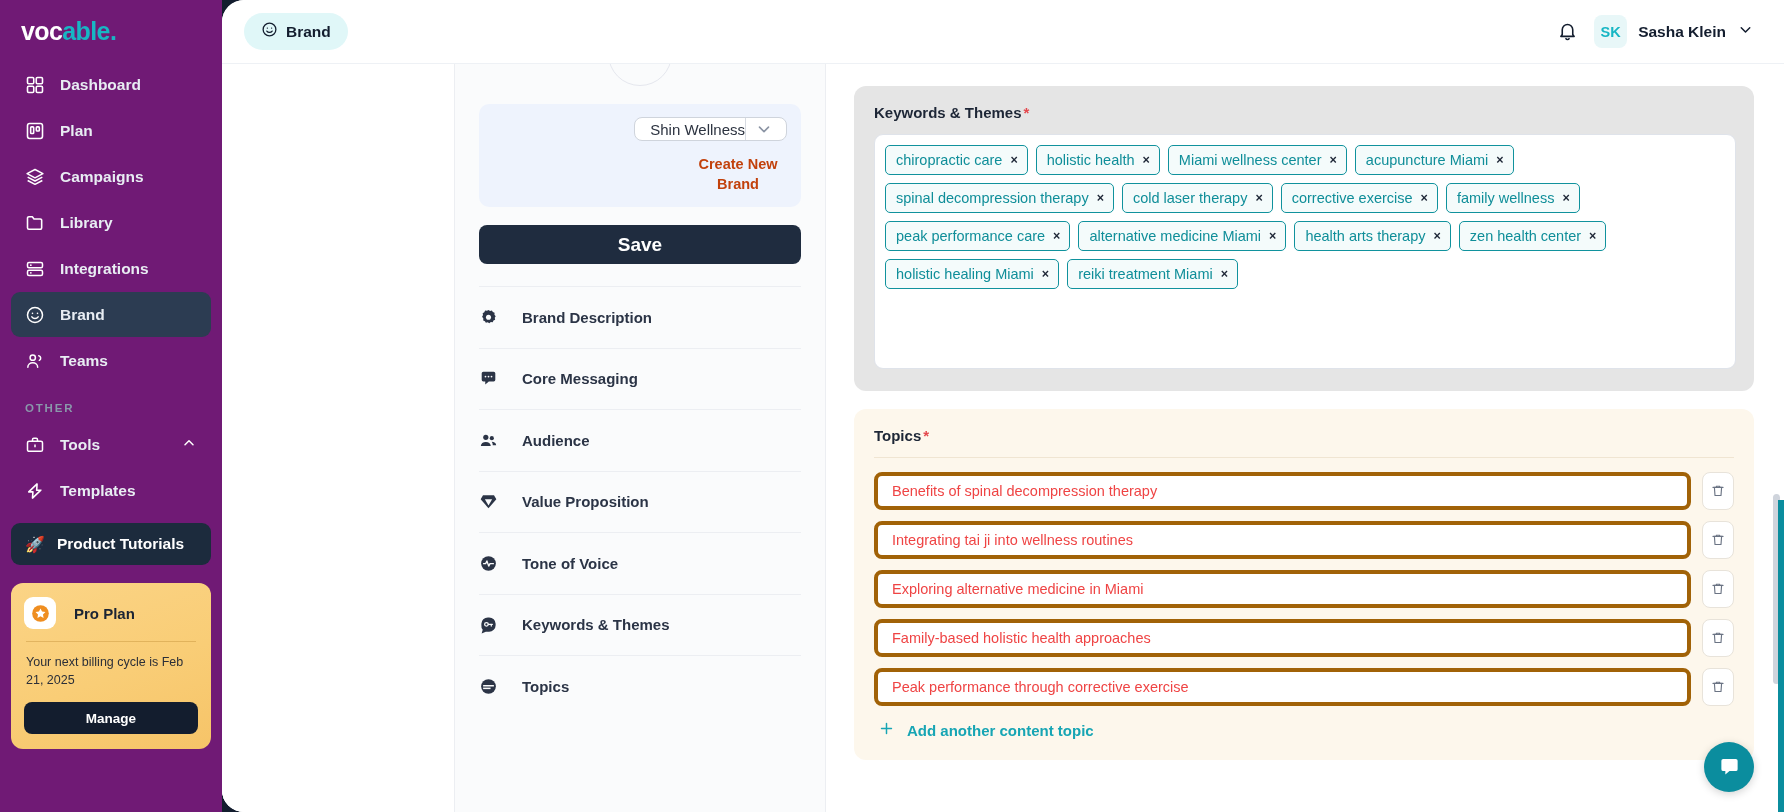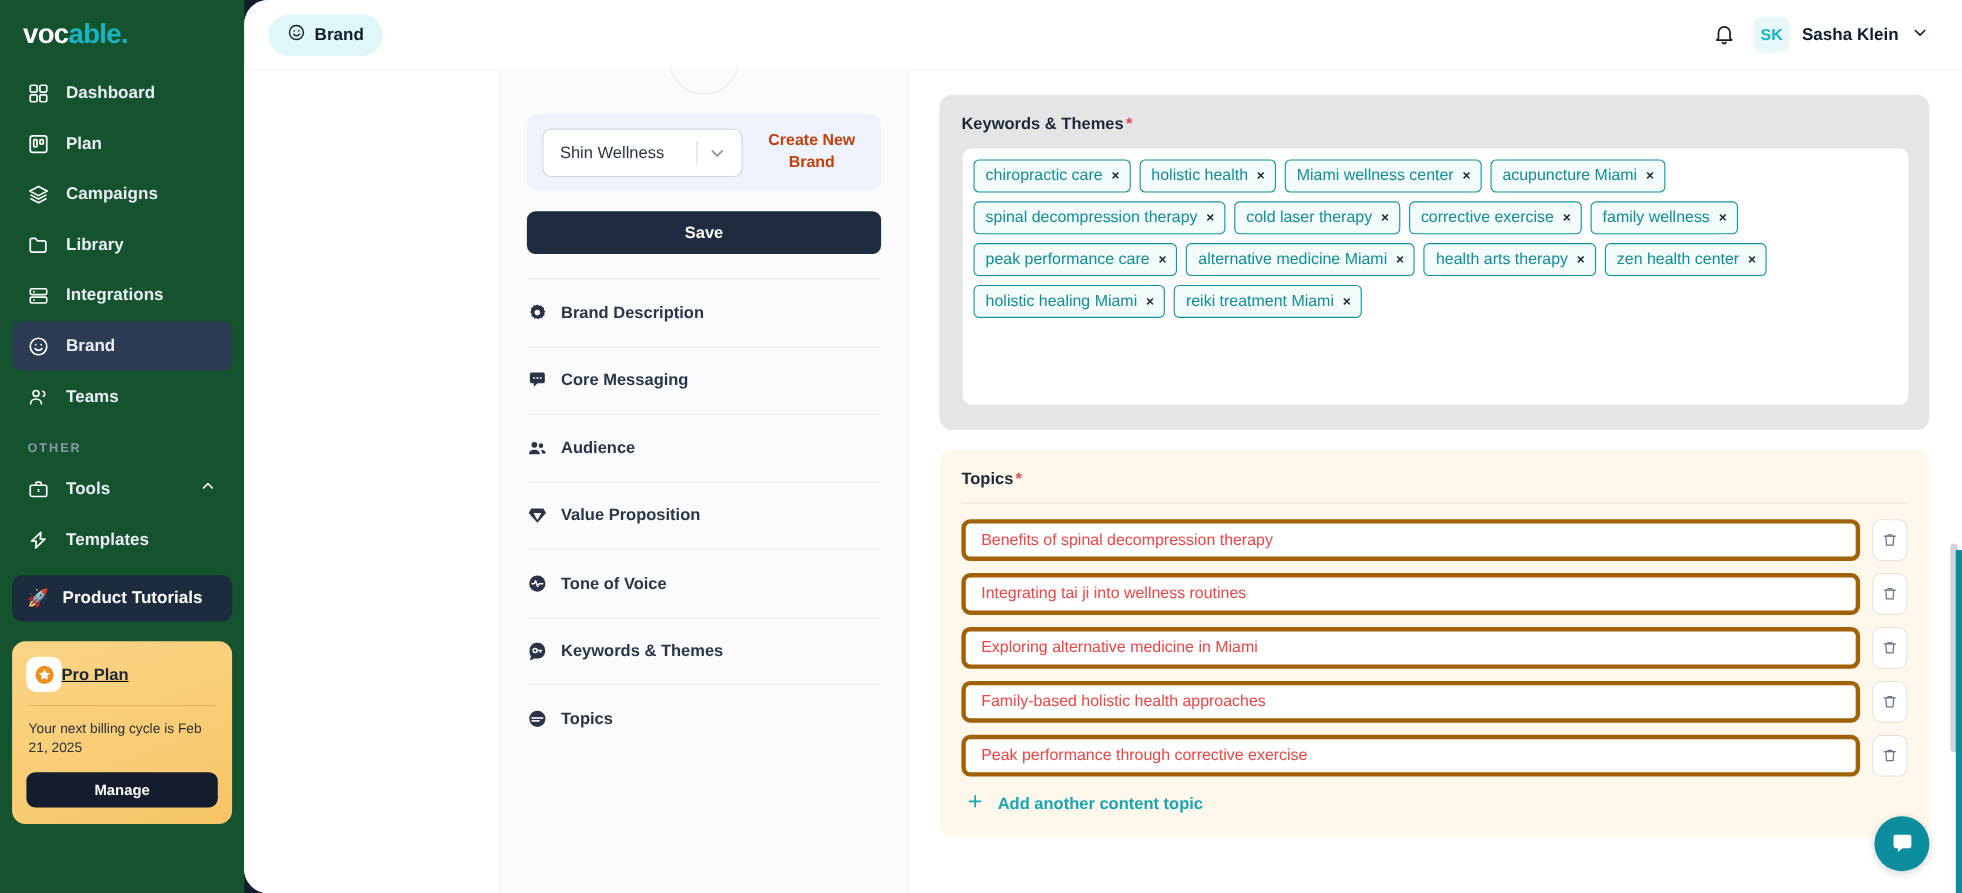--- a/index.html
+++ b/index.html
@@ -7,21 +7,21 @@
     width: 1784px; height: 812px;
     overflow: hidden;
     font-family: "Liberation Sans", sans-serif;
     background: #131d2e;
   }
   .app { position: relative; width: 1784px; height: 812px; display: flex; background: #131d2e; }
 
   
   .sidebar {
     width: 222px; height: 812px; flex: 0 0 222px;
-    background: #14532d;
+    background: #701a75;
     padding: 0 11px;
     position: relative;
     overflow: hidden;
   }
   .logo {
     height: 62px; display: flex; align-items: center; padding-left: 10px;
     font-size: 25px; font-weight: 700; letter-spacing: -0.6px;
   }
   .logo .a { color: #ffffff; }
   .logo .b { color: #17b6c4; }
@@ -50,21 +50,21 @@
     background: #1c2b3d; color: #fff; font-size: 15.5px; font-weight: 600;
     margin-top: 10px; cursor: pointer;
   }
   .tutorials .emoji { font-size: 16px; }
 
   .plan-card {
     margin-top: 18px;
     background: linear-gradient(160deg, #fbd486 0%, #f9cd76 55%, #f6c468 100%);
     border-radius: 12px; padding: 14px 13px 15px 13px;
   }
-  .plan-head { display: flex; align-items: center; gap: 0; text-decoration: underline; }
+  .plan-head { display: flex; align-items: center; gap: 18px; }
   .plan-badge {
     width: 32px; height: 32px; border-radius: 9px; background: #fff;
     display: flex; align-items: center; justify-content: center;
   }
   .plan-title { font-size: 15px; font-weight: 700; color: #1b2434; }
   .plan-rule { height: 1px; background: rgba(180,130,40,.35); margin: 12px 2px 11px 2px; }
   .plan-text { font-size: 12.5px; color: #2b2f38; line-height: 1.45; padding: 0 2px; }
   .plan-btn {
     margin-top: 13px; width: 100%; height: 32px; border-radius: 8px;
     background: #131d2e; color: #fff; border: none; cursor: pointer;
@@ -115,41 +115,41 @@
     position: relative;
   }
   .avatar-stub {
     position: absolute; top: -42px; left: 50%; transform: translateX(-50%);
     width: 64px; height: 64px; border-radius: 50%;
     background: #fafbfc; border: 1px solid #e5e7ee;
   }
   .mid-inner { padding: 40px 24px 0 24px; }
   .brand-select-row {
     background: #eef3fd; border-radius: 10px;
-    padding: 13px 14px; display: flex; align-items: center; gap: 14px;
+    padding: 13px 14px; display: flex; align-items: flex-end; gap: 14px; flex-direction: column;
   }
   .select {
     flex: 1; height: 44px; background: #fff; border: 1px solid #cfd4dc;
     border-radius: 8px; display: flex; align-items: center;
     padding: 0 4px 0 15px; font-size: 15px; color: #2c3340; cursor: pointer;
   }
   .select .sep { margin-left: auto; width: 1px; height: 22px; background: #d7dbe2; }
   .select .caret { width: 36px; display: flex; align-items: center; justify-content: center; }
   .create-new {
     color: #c2410c; font-weight: 700; font-size: 14.5px; line-height: 1.35;
     text-align: center; width: 98px; cursor: pointer;
   }
   .save-btn {
     margin-top: 18px; width: 100%; height: 39px; border-radius: 8px;
     background: #1f2c3f; color: #fff; border: none; cursor: pointer;
-    font-size: 15px; font-weight: 700; font-family: inherit;
+    font-size: 19px; font-weight: 700; font-family: inherit;
   }
   .section-list { margin-top: 22px; }
   .section-row {
-    height: 61.5px; display: flex; align-items: center; gap: 12px;
+    height: 61.5px; display: flex; align-items: center; gap: 24px;
     border-top: 1px solid #eceef2;
     font-size: 15px; font-weight: 600; color: #2b3446;
     cursor: pointer;
   }
   .section-row .ic { width: 19px; height: 19px; flex: 0 0 19px; display: flex; align-items: center; }
   .section-row .ic svg { width: 19px; height: 19px; }
 
   
   .rightcol {
     flex: 1; padding: 22px 30px 0 28px; overflow: hidden; background: #fff;

